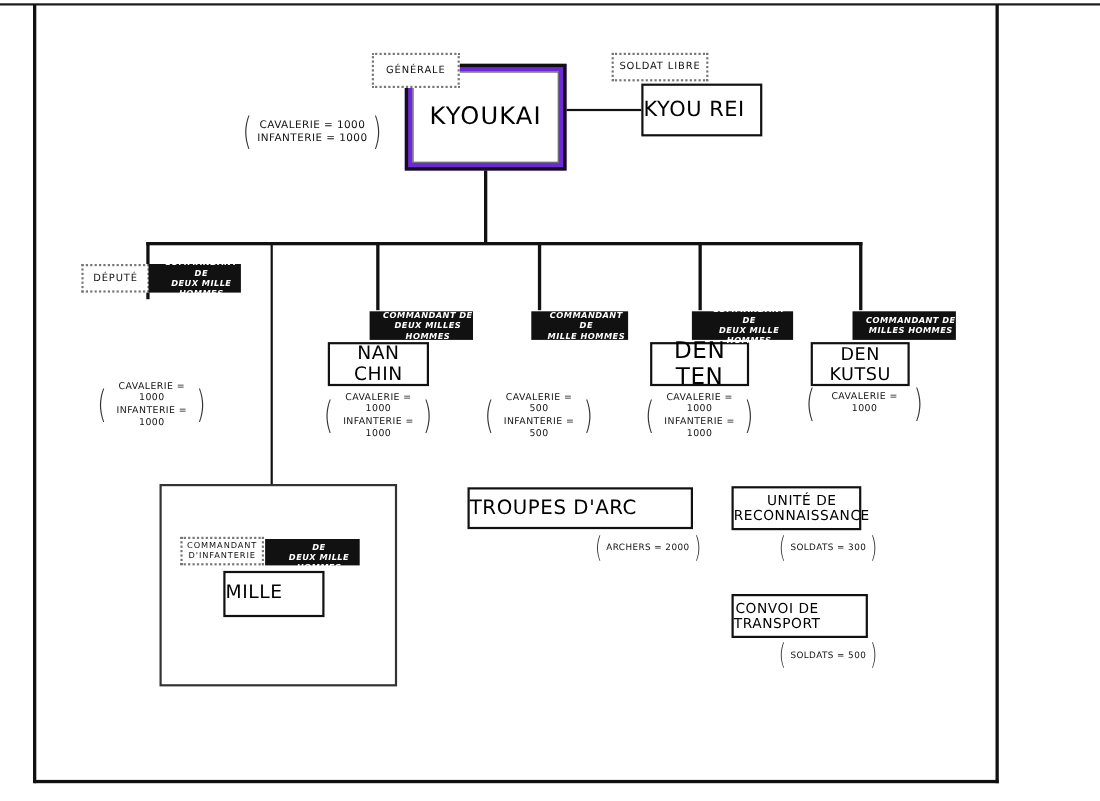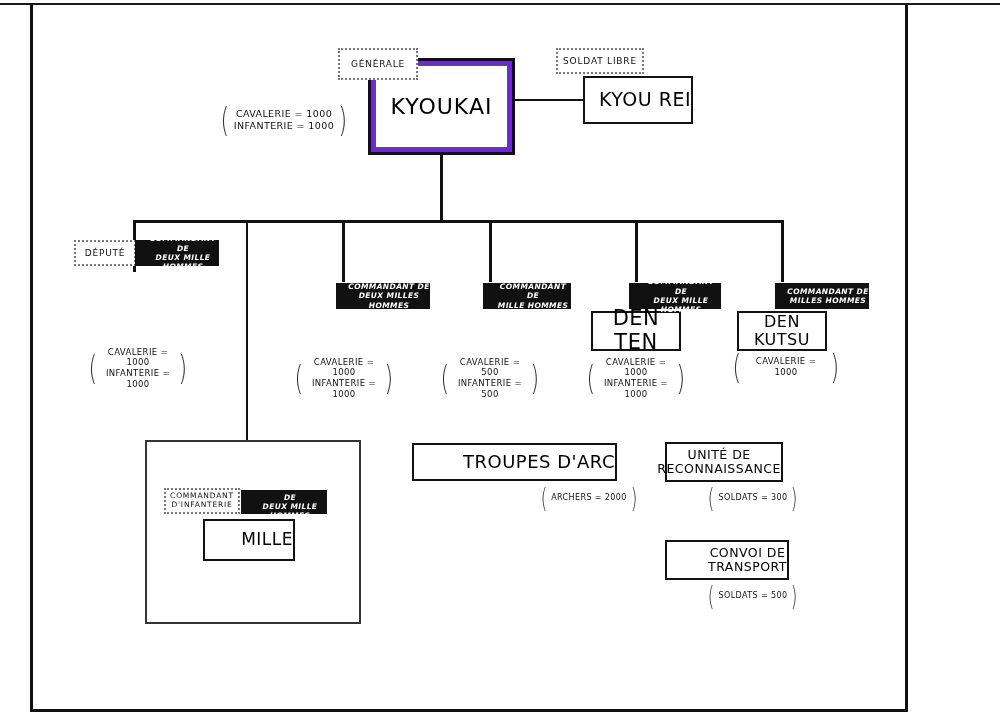--- a/index.html
+++ b/index.html
@@ -13,21 +13,21 @@
   
   .frame-top{position:absolute;left:0;top:3px;width:1000px;height:2px;background:#1a1a1a;}
   .frame-left{position:absolute;left:30px;top:4px;width:3px;height:708px;background:#111;}
   .frame-right{position:absolute;left:905px;top:4px;width:3px;height:708px;background:#111;}
   .frame-bottom{position:absolute;left:31px;top:709px;width:877px;height:3px;background:#111;}
 
   
   .box{
     position:absolute;box-sizing:border-box;background:#fff;
     border:2px solid #111;
-    display:flex;align-items:center;justify-content:flex-end;text-align:center;
+    display:flex;align-items:center;justify-content:flex-start;text-align:center;
     color:#000;letter-spacing:.5px;
   }
   .box .t{line-height:1.12;white-space:pre-line;}
 
   
   .box-root{
     position:absolute;box-sizing:border-box;background:#6d28d9;
     border:3px solid #111;
   }
   .box-root .inner{
@@ -131,20 +131,23 @@
     <span class="atxt" style="font-size:8.5px;">CAVALERIE = 1000
 INFANTERIE = 1000</span>
     <span class="paren">)</span>
   </div>
 
   <div class="ln v" style="left:342px;top:220px;height:62px;"></div>
   <div class="badge-black" style="left:336px;top:283px;width:94px;height:26px;">
     <span>COMMANDANT DE
 DEUX MILLES HOMMES</span>
   </div>
+  <div class="box" style="left:298px;top:311px;width:92px;height:40px;">
+    <span class="t" style="font-size:17px;">NAN CHIN</span>
+  </div>
   <div class="annot" style="left:292px;top:358px;width:104px;height:40px;">
     <span class="paren">(</span>
     <span class="atxt" style="font-size:8.5px;">CAVALERIE = 1000
 INFANTERIE = 1000</span>
     <span class="paren">)</span>
   </div>
 
   <div class="ln v" style="left:489px;top:220px;height:62px;"></div>
   <div class="badge-black" style="left:483px;top:283px;width:88px;height:26px;">
     <span>COMMANDANT DE
@@ -195,40 +198,40 @@
 D'INFANTERIE</span>
   </div>
   <div class="badge-black" style="left:241px;top:490px;width:86px;height:24px;">
     <span>COMMANDANT DE
 DEUX MILLE HOMMES</span>
   </div>
   <div class="box" style="left:203px;top:519px;width:92px;height:42px;">
     <span class="t" style="font-size:17px;">MILLE</span>
   </div>
 
-  <div class="box" style="left:412px;top:443px;width:205px;height:38px;">
+  <div class="box" style="left:425px;top:443px;width:205px;height:38px;">
     <span class="t" style="font-size:18px;">TROUPES D'ARC</span>
   </div>
   <div class="annot small" style="left:530px;top:487px;width:118px;height:22px;">
     <span class="paren">(</span>
     <span class="atxt">ARCHERS = 2000</span>
     <span class="paren">)</span>
   </div>
 
   <div class="box" style="left:665px;top:442px;width:118px;height:40px;">
     <span class="t" style="font-size:12.5px;">UNITÉ DE
 RECONNAISSANCE</span>
   </div>
   <div class="annot small" style="left:700px;top:487px;width:106px;height:22px;">
     <span class="paren">(</span>
     <span class="atxt">SOLDATS = 300</span>
     <span class="paren">)</span>
   </div>
 
-  <div class="box" style="left:665px;top:540px;width:124px;height:40px;padding-left:20px;">
+  <div class="box" style="left:665px;top:540px;width:124px;height:40px;">
     <span class="t" style="font-size:12.5px;">CONVOI DE
 TRANSPORT</span>
   </div>
   <div class="annot small" style="left:700px;top:585px;width:106px;height:22px;">
     <span class="paren">(</span>
     <span class="atxt">SOLDATS = 500</span>
     <span class="paren">)</span>
   </div>
 
 </div>

